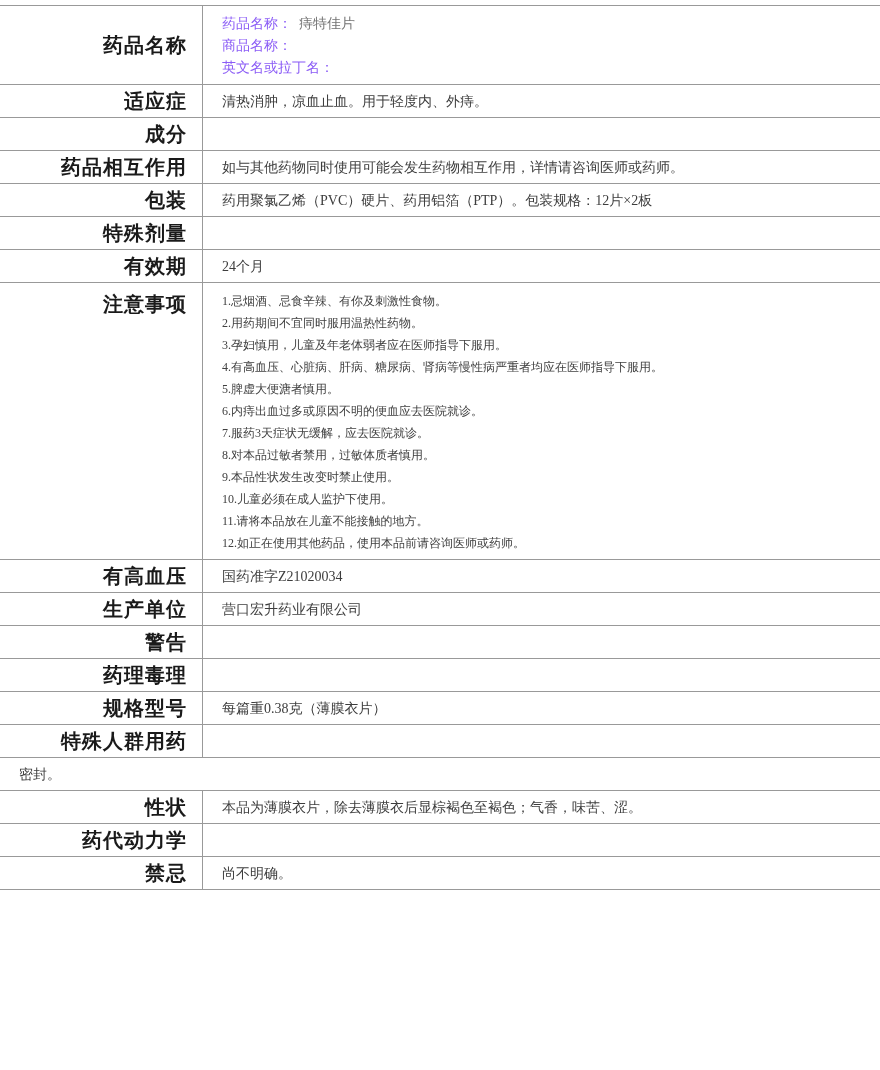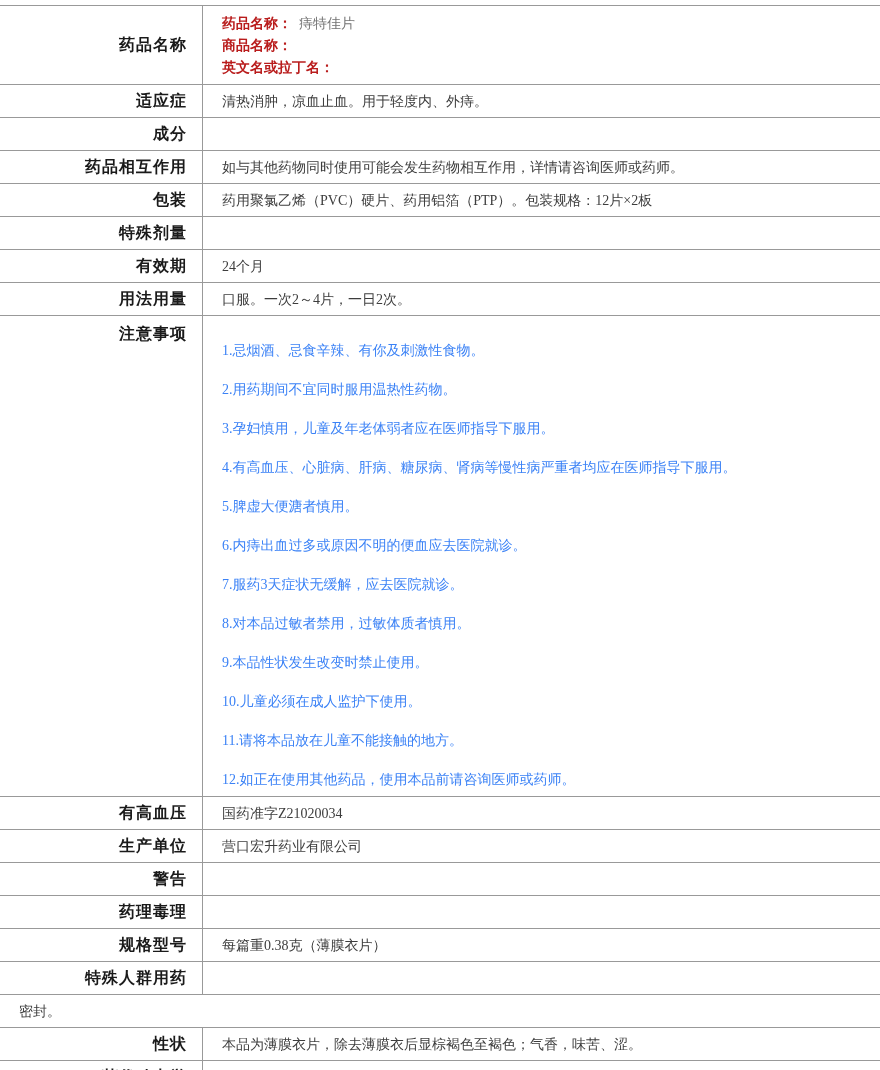--- a/index.html
+++ b/index.html
@@ -27,21 +27,21 @@
   .cell-label {
     width: 203px;
     min-width: 203px;
     box-sizing: border-box;
     border-right: 1px solid #999;
     display: flex;
     align-items: center;
     justify-content: flex-end;
     padding-right: 15px;
     font-weight: bold;
-    font-size: 16px;
+    font-size: 20px;
     color: #1a1a1a;
     min-height: 32px;
     letter-spacing: 1px;
   }
   .cell-value {
     flex: 1;
     display: flex;
     align-items: center;
     box-sizing: border-box;
     padding-left: 19px;
@@ -54,37 +54,36 @@
   
   .row-name .cell-value {
     display: block;
     padding-top: 7px;
     padding-bottom: 5px;
   }
   .name-line {
     line-height: 22px;
     font-size: 14px;
   }
-  .name-prefix { color: #b91c1c; font-weight: bold; }
+  .name-prefix { color: #8b5cf6; }
   .name-val { color: #737373; margin-left: 7px; }
   
   .row-list .cell-label {
     align-items: flex-start;
     padding-top: 8px;
   }
   .row-list .cell-value {
     display: block;
     padding-top: 7px;
     padding-bottom: 5px;
   }
   .note-line {
     line-height: 22px;
-    font-size: 14px;
-    color: #3b82f6;
-    margin-top: 17px;
+    font-size: 12px;
+    color: #404040;
   }
 </style>
 </head>
 <body>
 
 <div class="drug-table" id="drug-table">
     <div class="row row-name">
       <div class="cell-label">药品名称</div>
       <div class="cell-value">
         <div class="name-line"><span class="name-prefix">药品名称：</span><span class="name-val">痔特佳片</span></div>
@@ -107,24 +106,20 @@
       <div class="cell-label">包装</div>
       <div class="cell-value">药用聚氯乙烯（PVC）硬片、药用铝箔（PTP）。包装规格：12片×2板</div>
     </div>
     <div class="row">
       <div class="cell-label">特殊剂量</div>
       <div class="cell-value"></div>
     </div>
     <div class="row">
       <div class="cell-label">有效期</div>
       <div class="cell-value">24个月</div>
-    </div>
-    <div class="row">
-      <div class="cell-label">用法用量</div>
-      <div class="cell-value">口服。一次2～4片，一日2次。</div>
     </div>
     <div class="row row-list">
       <div class="cell-label">注意事项</div>
       <div class="cell-value">
         <div class="note-line">1.忌烟酒、忌食辛辣、有你及刺激性食物。</div>
         <div class="note-line">2.用药期间不宜同时服用温热性药物。</div>
         <div class="note-line">3.孕妇慎用，儿童及年老体弱者应在医师指导下服用。</div>
         <div class="note-line">4.有高血压、心脏病、肝病、糖尿病、肾病等慢性病严重者均应在医师指导下服用。</div>
         <div class="note-line">5.脾虚大便溏者慎用。</div>
         <div class="note-line">6.内痔出血过多或原因不明的便血应去医院就诊。</div>

